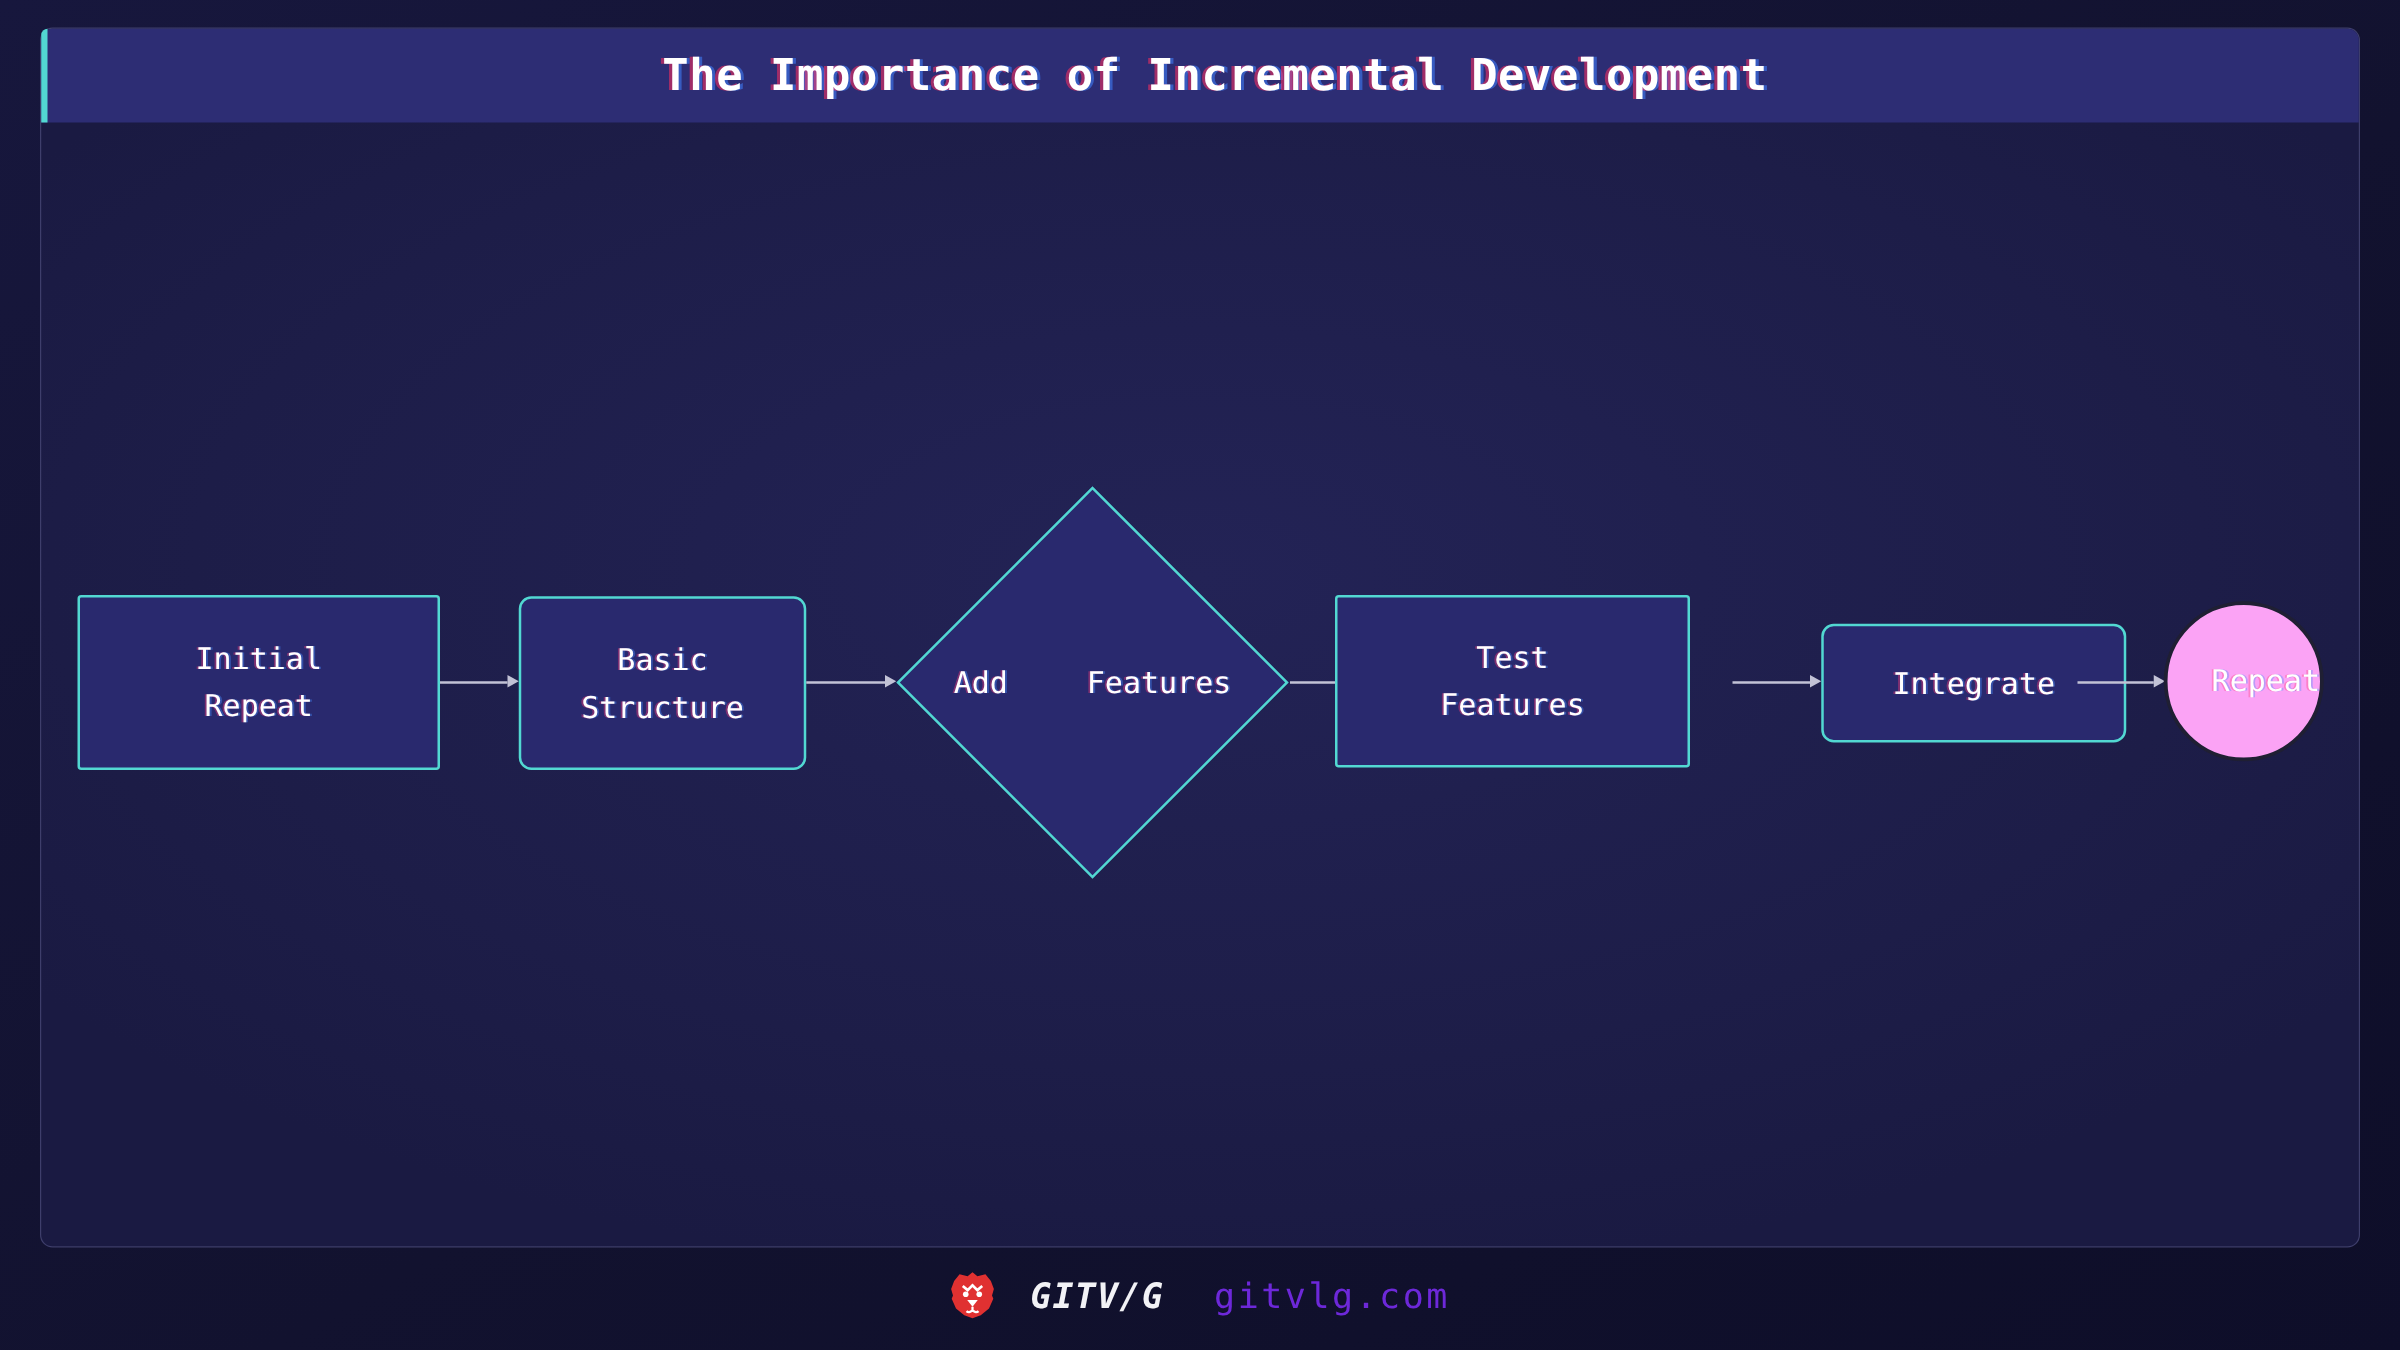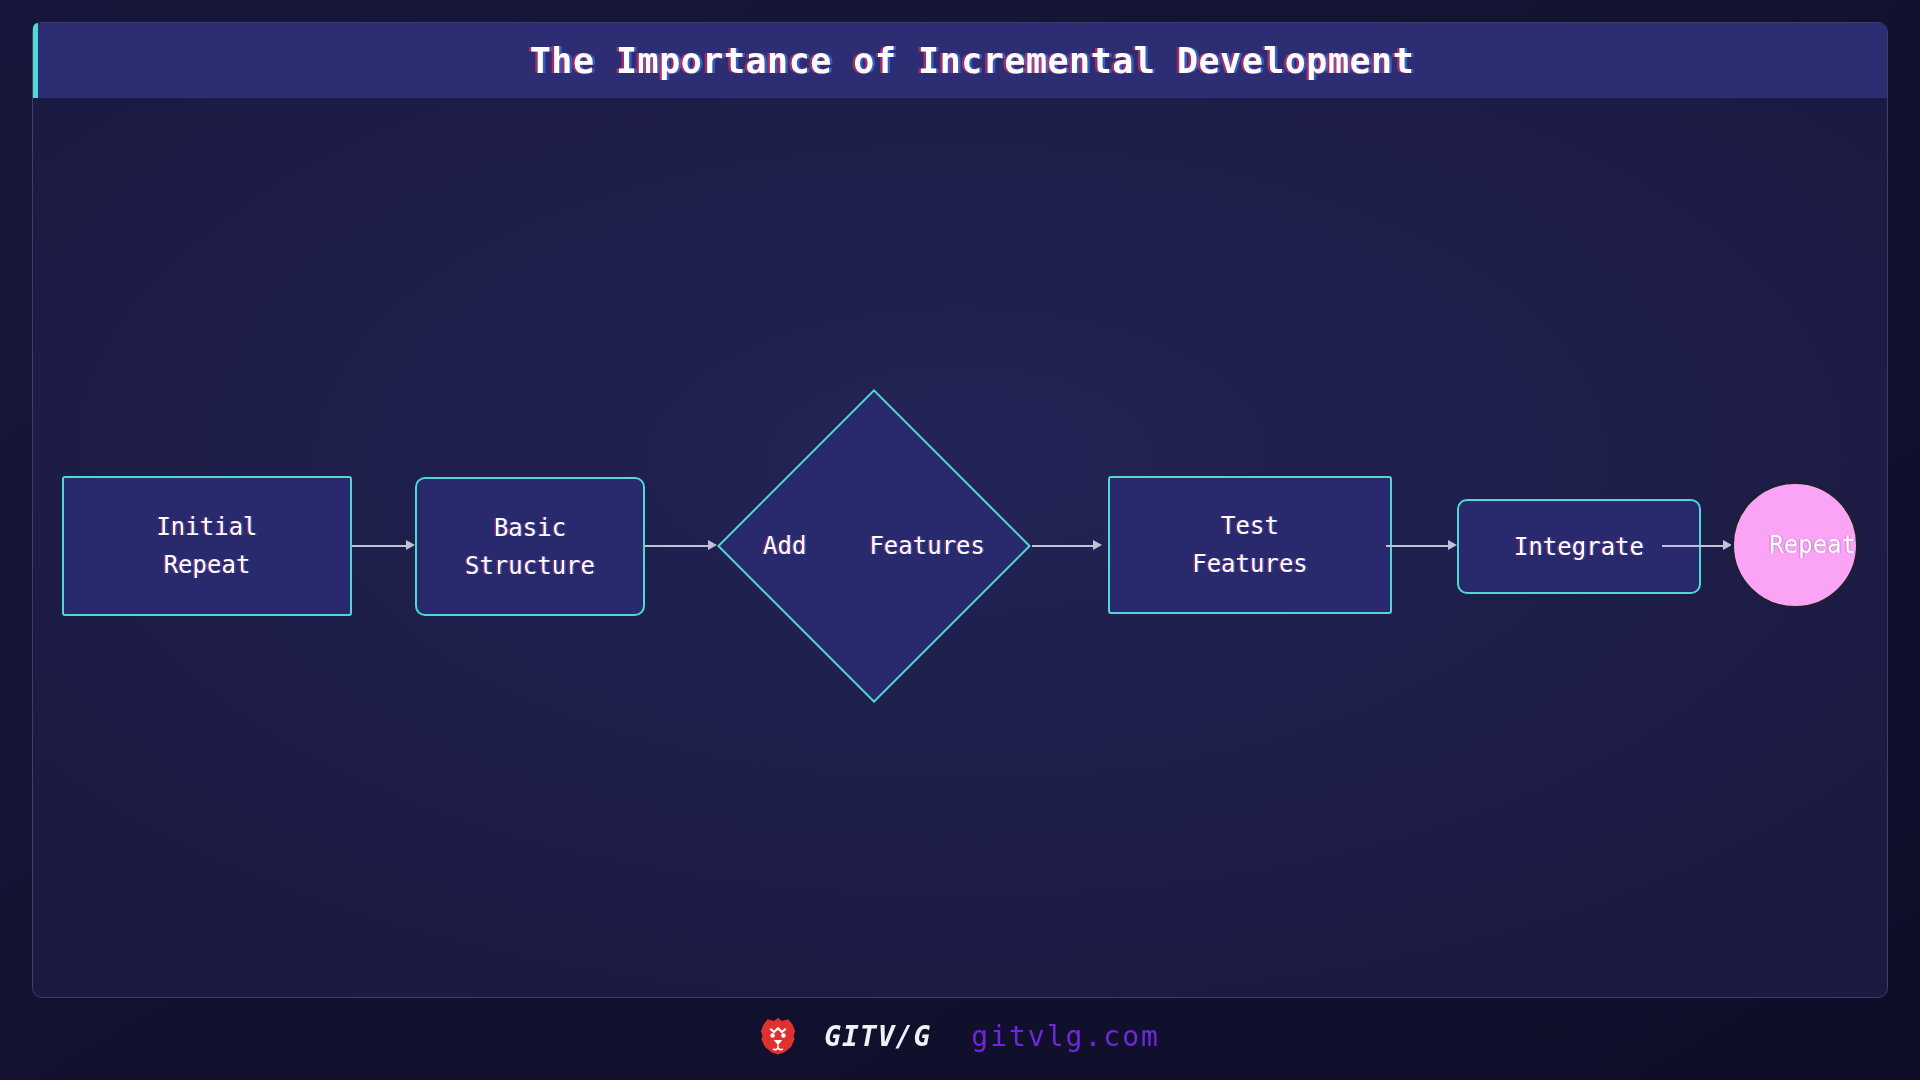--- a/index.html
+++ b/index.html
@@ -109,21 +109,21 @@
     <div class="node-diamond" style="left:730px;top:337px;">
       <div class="diamond-shape"></div>
       <div class="diamond-label">
         <span>Add</span>
         <span>Features</span>
       </div>
     </div>
 
     <div class="arrow" style="left:999px;top:447px;width:61px;"></div>
 
-    <div class="node" style="left:1075px;top:378px;width:284px;height:138px;border-radius:3px;">
+    <div class="node" style="left:1035px;top:378px;width:284px;height:138px;border-radius:3px;">
       <span>Test</span>
       <span>Features</span>
     </div>
 
     <div class="arrow" style="left:1353px;top:447px;width:62px;"></div>
 
     <div class="node rounded" style="left:1424px;top:401px;width:244px;height:95px;">
       <span>Integrate</span>
     </div>
 

